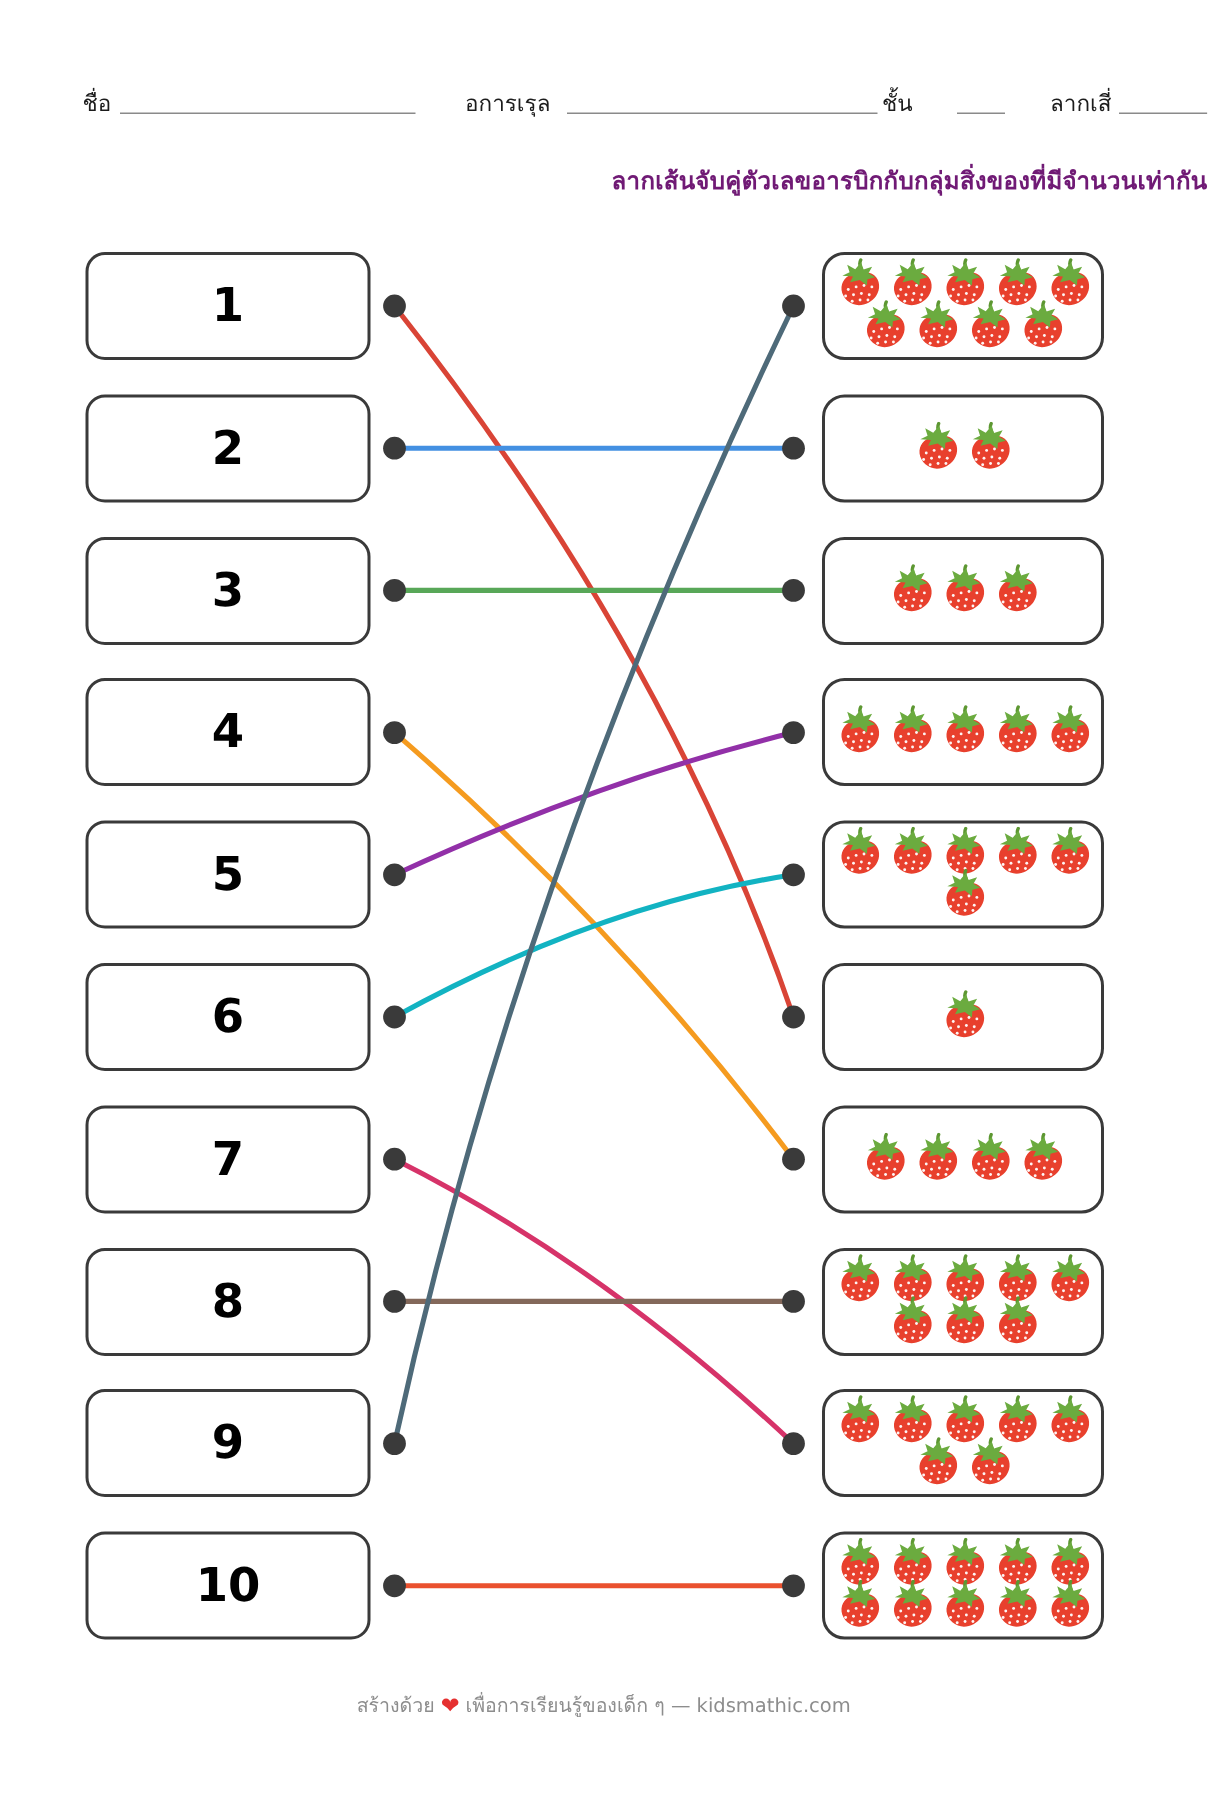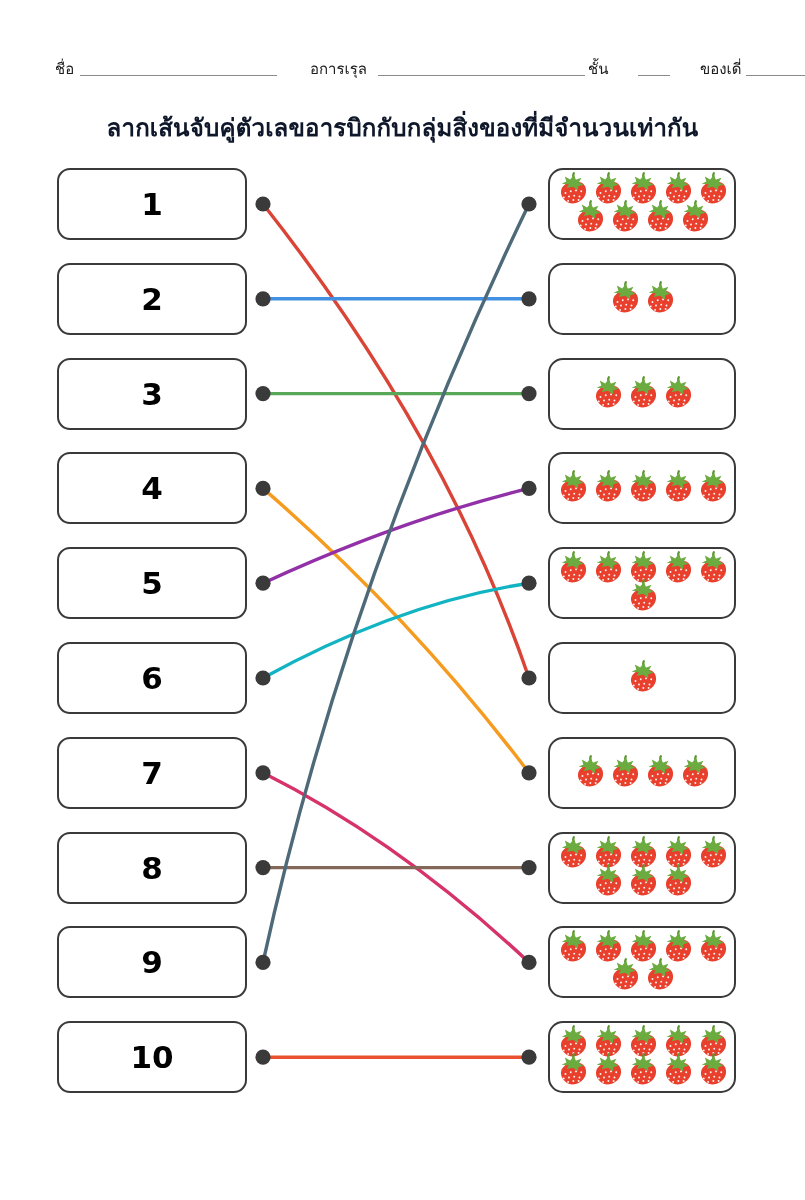--- a/index.html
+++ b/index.html
@@ -5,22 +5,22 @@
   html,body{margin:0;padding:0;background:#ffffff;}
   .page{
     position:relative;width:805px;height:1200px;background:#ffffff;overflow:hidden;
     font-family:"DejaVu Sans","Liberation Sans",sans-serif;color:#111;
   }
   
   .hlabel{position:absolute;top:57px;font-size:15px;color:#1c1c1c;white-space:nowrap;}
   .blank{position:absolute;top:58px;height:17px;border-bottom:1.6px solid #8a8a8a;}
   
   .title{
-    position:absolute;top:108px;left:0;width:100%;text-align:center;
-    font-size:24px;font-weight:700;color:#0f172a;letter-spacing:.2px;
+    position:absolute;top:108px;left:0;width:100%;text-align:right;
+    font-size:16px;font-weight:700;color:#701a75;letter-spacing:.2px;
   }
   
   .num-box{
     position:absolute;width:190px;height:72px;background:#fff;
     border:2.2px solid #3a3a3a;border-radius:13px;
     display:flex;align-items:center;justify-content:center;box-sizing:border-box;
   }
   .num-box span{font-size:31px;font-weight:700;color:#000;}
   
   .items-box{
@@ -70,21 +70,21 @@
 
 <div class="page">
 
   <div>
     <span class="hlabel" style="left:55px">ชื่อ</span>
     <span class="blank" style="left:80px;width:197px"></span>
     <span class="hlabel" style="left:310px">อการเรุล</span>
     <span class="blank" style="left:378px;width:207px"></span>
     <span class="hlabel" style="left:588px">ชั้น</span>
     <span class="blank" style="left:638px;width:32px"></span>
-    <span class="hlabel" style="left:700px">ของเดี่</span>
+    <span class="hlabel" style="left:700px">ลากเสี่</span>
     <span class="blank" style="left:746px;width:59px"></span>
   </div>
 
   <div class="title">ลากเส้นจับคู่ตัวเลขอารบิกกับกลุ่มสิ่งของที่มีจำนวนเท่ากัน</div>
 
   <div id="rows-layer">
       <div class="num-box" style="left: 57px; top: 168px;">
         <span>1</span>
       </div>
       <div class="items-box" style="left: 548px; top: 168px;">
@@ -357,14 +357,17 @@
       <circle cx="263" cy="772.8" r="7.6" fill="#3a3a3a"></circle>
       <circle cx="529" cy="772.8" r="7.6" fill="#3a3a3a"></circle>
       <circle cx="263" cy="867.6" r="7.6" fill="#3a3a3a"></circle>
       <circle cx="529" cy="867.6" r="7.6" fill="#3a3a3a"></circle>
       <circle cx="263" cy="962.4" r="7.6" fill="#3a3a3a"></circle>
       <circle cx="529" cy="962.4" r="7.6" fill="#3a3a3a"></circle>
       <circle cx="263" cy="1057.1999999999998" r="7.6" fill="#3a3a3a"></circle>
       <circle cx="529" cy="1057.1999999999998" r="7.6" fill="#3a3a3a"></circle>
     </svg>
 
+  <div class="footer">
+    <span>สร้างด้วย</span><span class="heart">❤</span><span>เพื่อการเรียนรู้ของเด็ก ๆ — kidsmathic.com</span>
+  </div>
 
 </div>
 
 </body></html>

